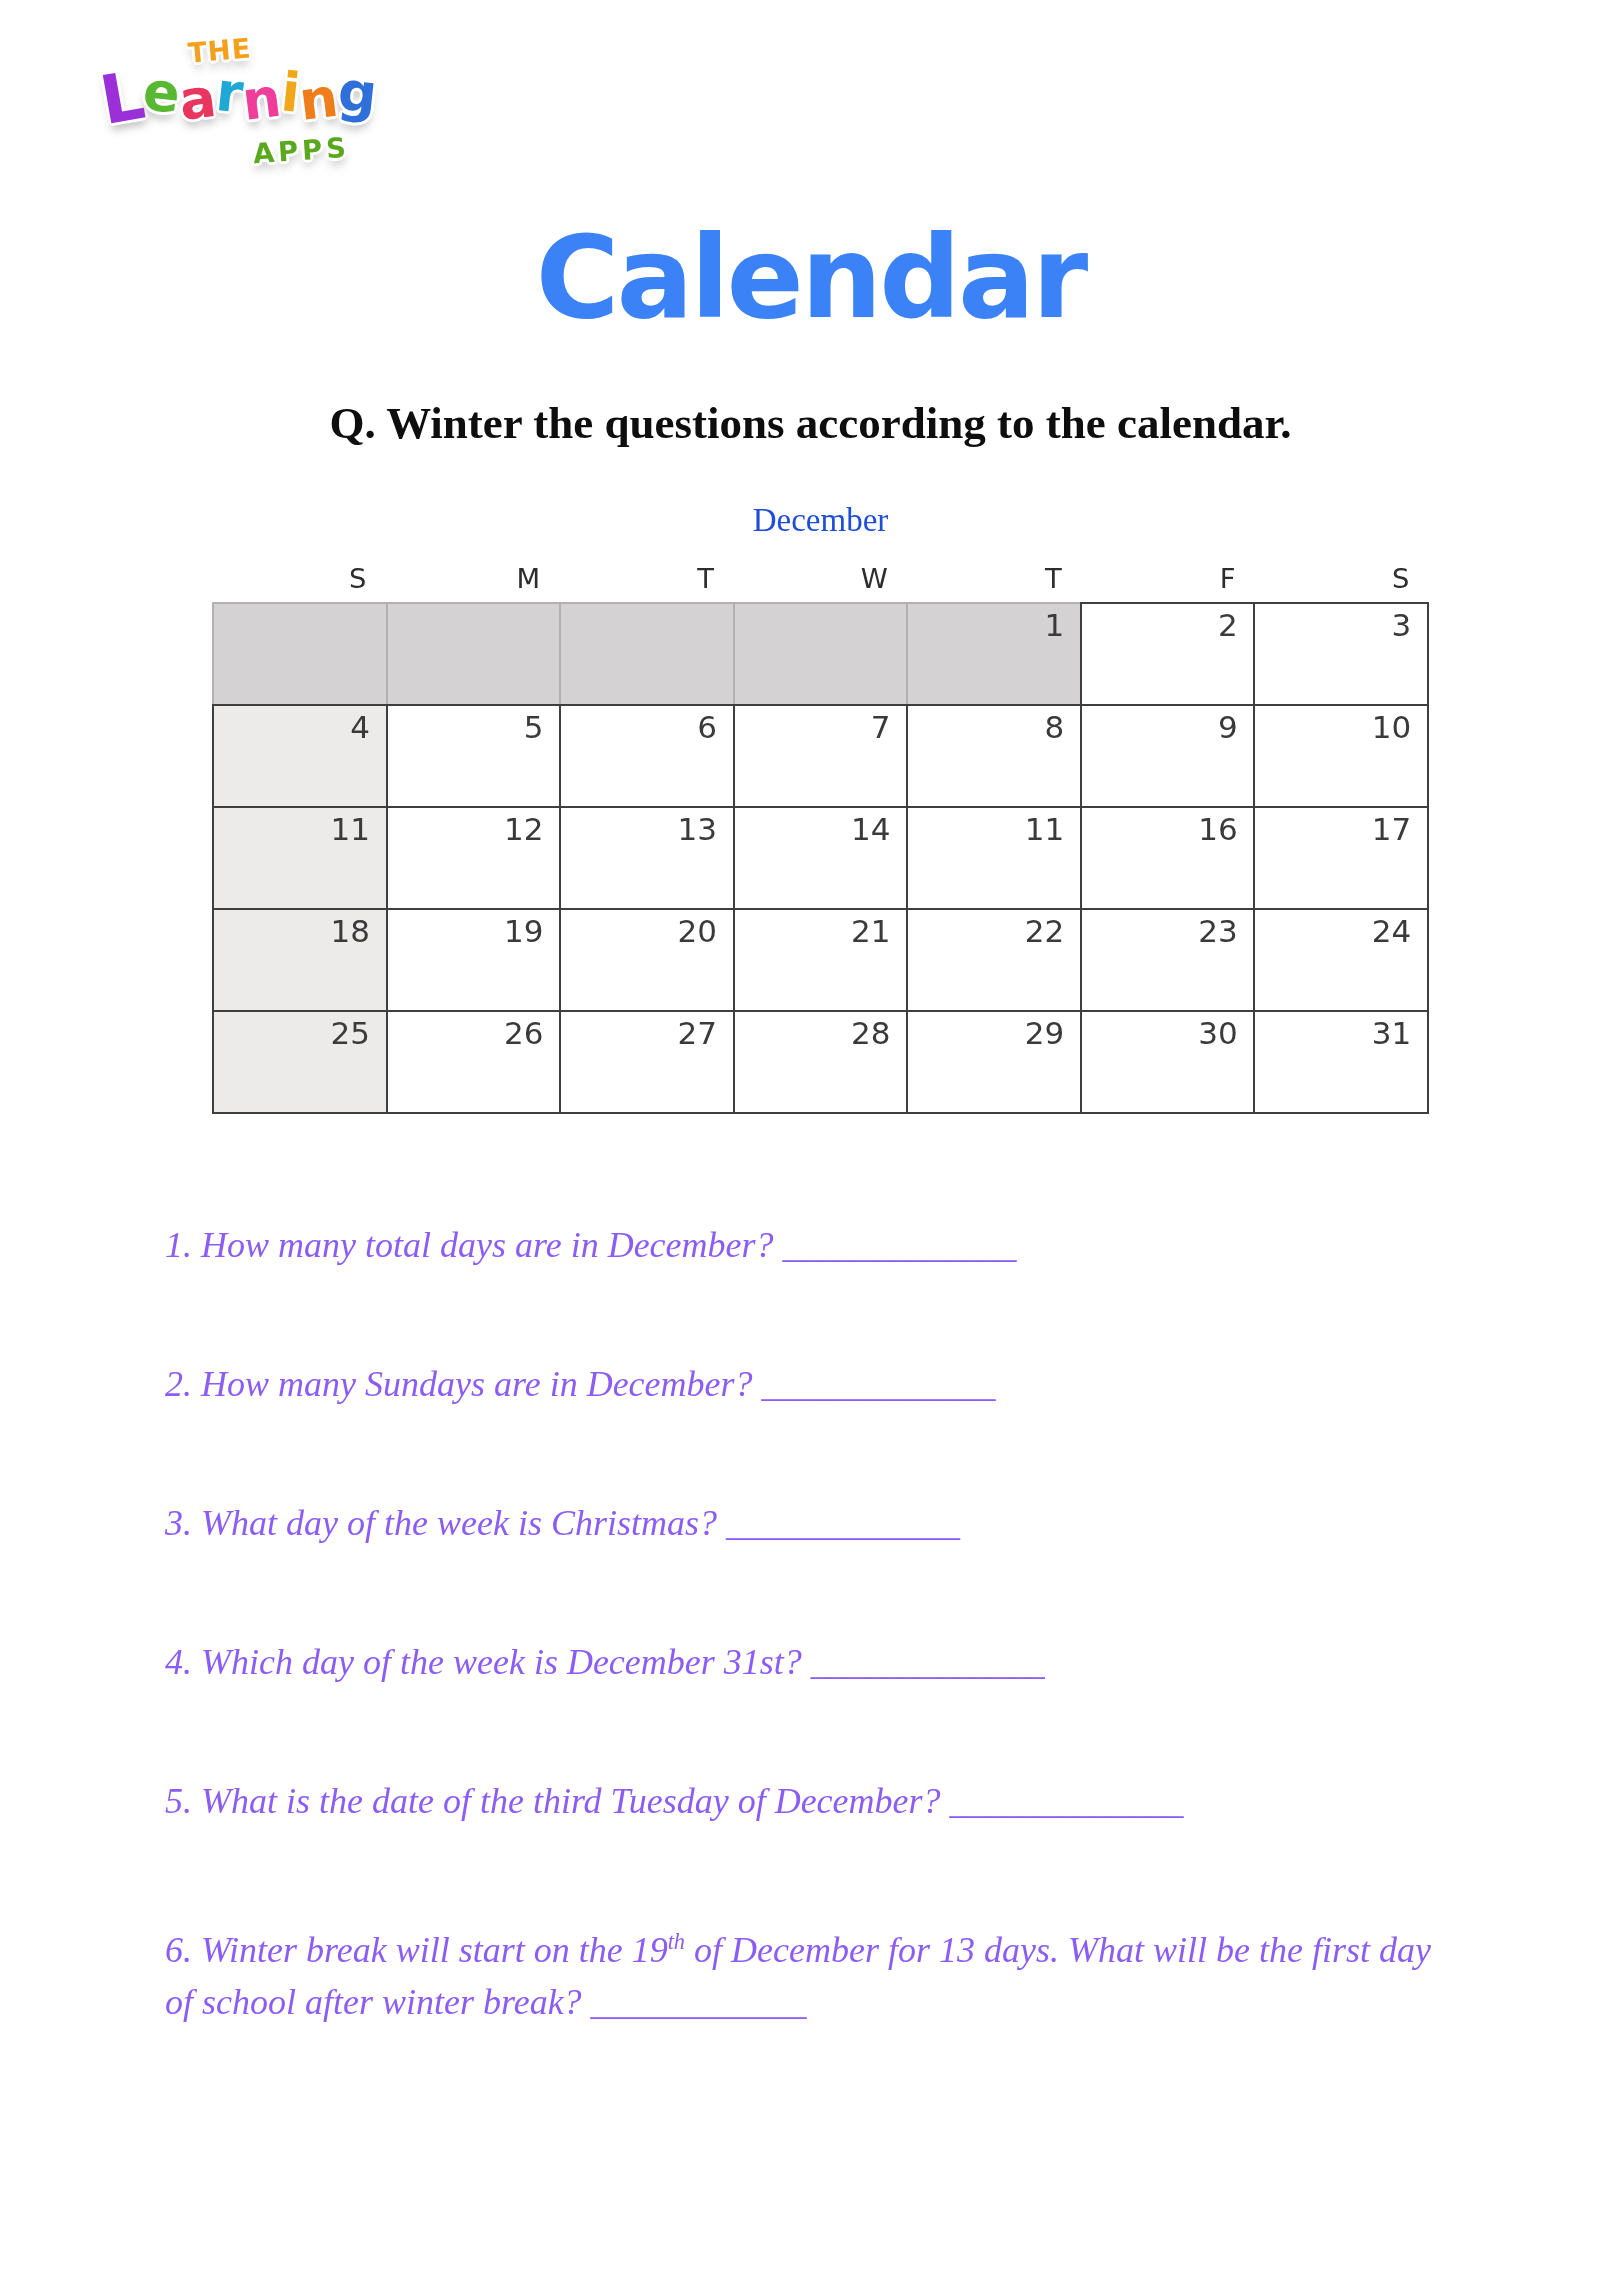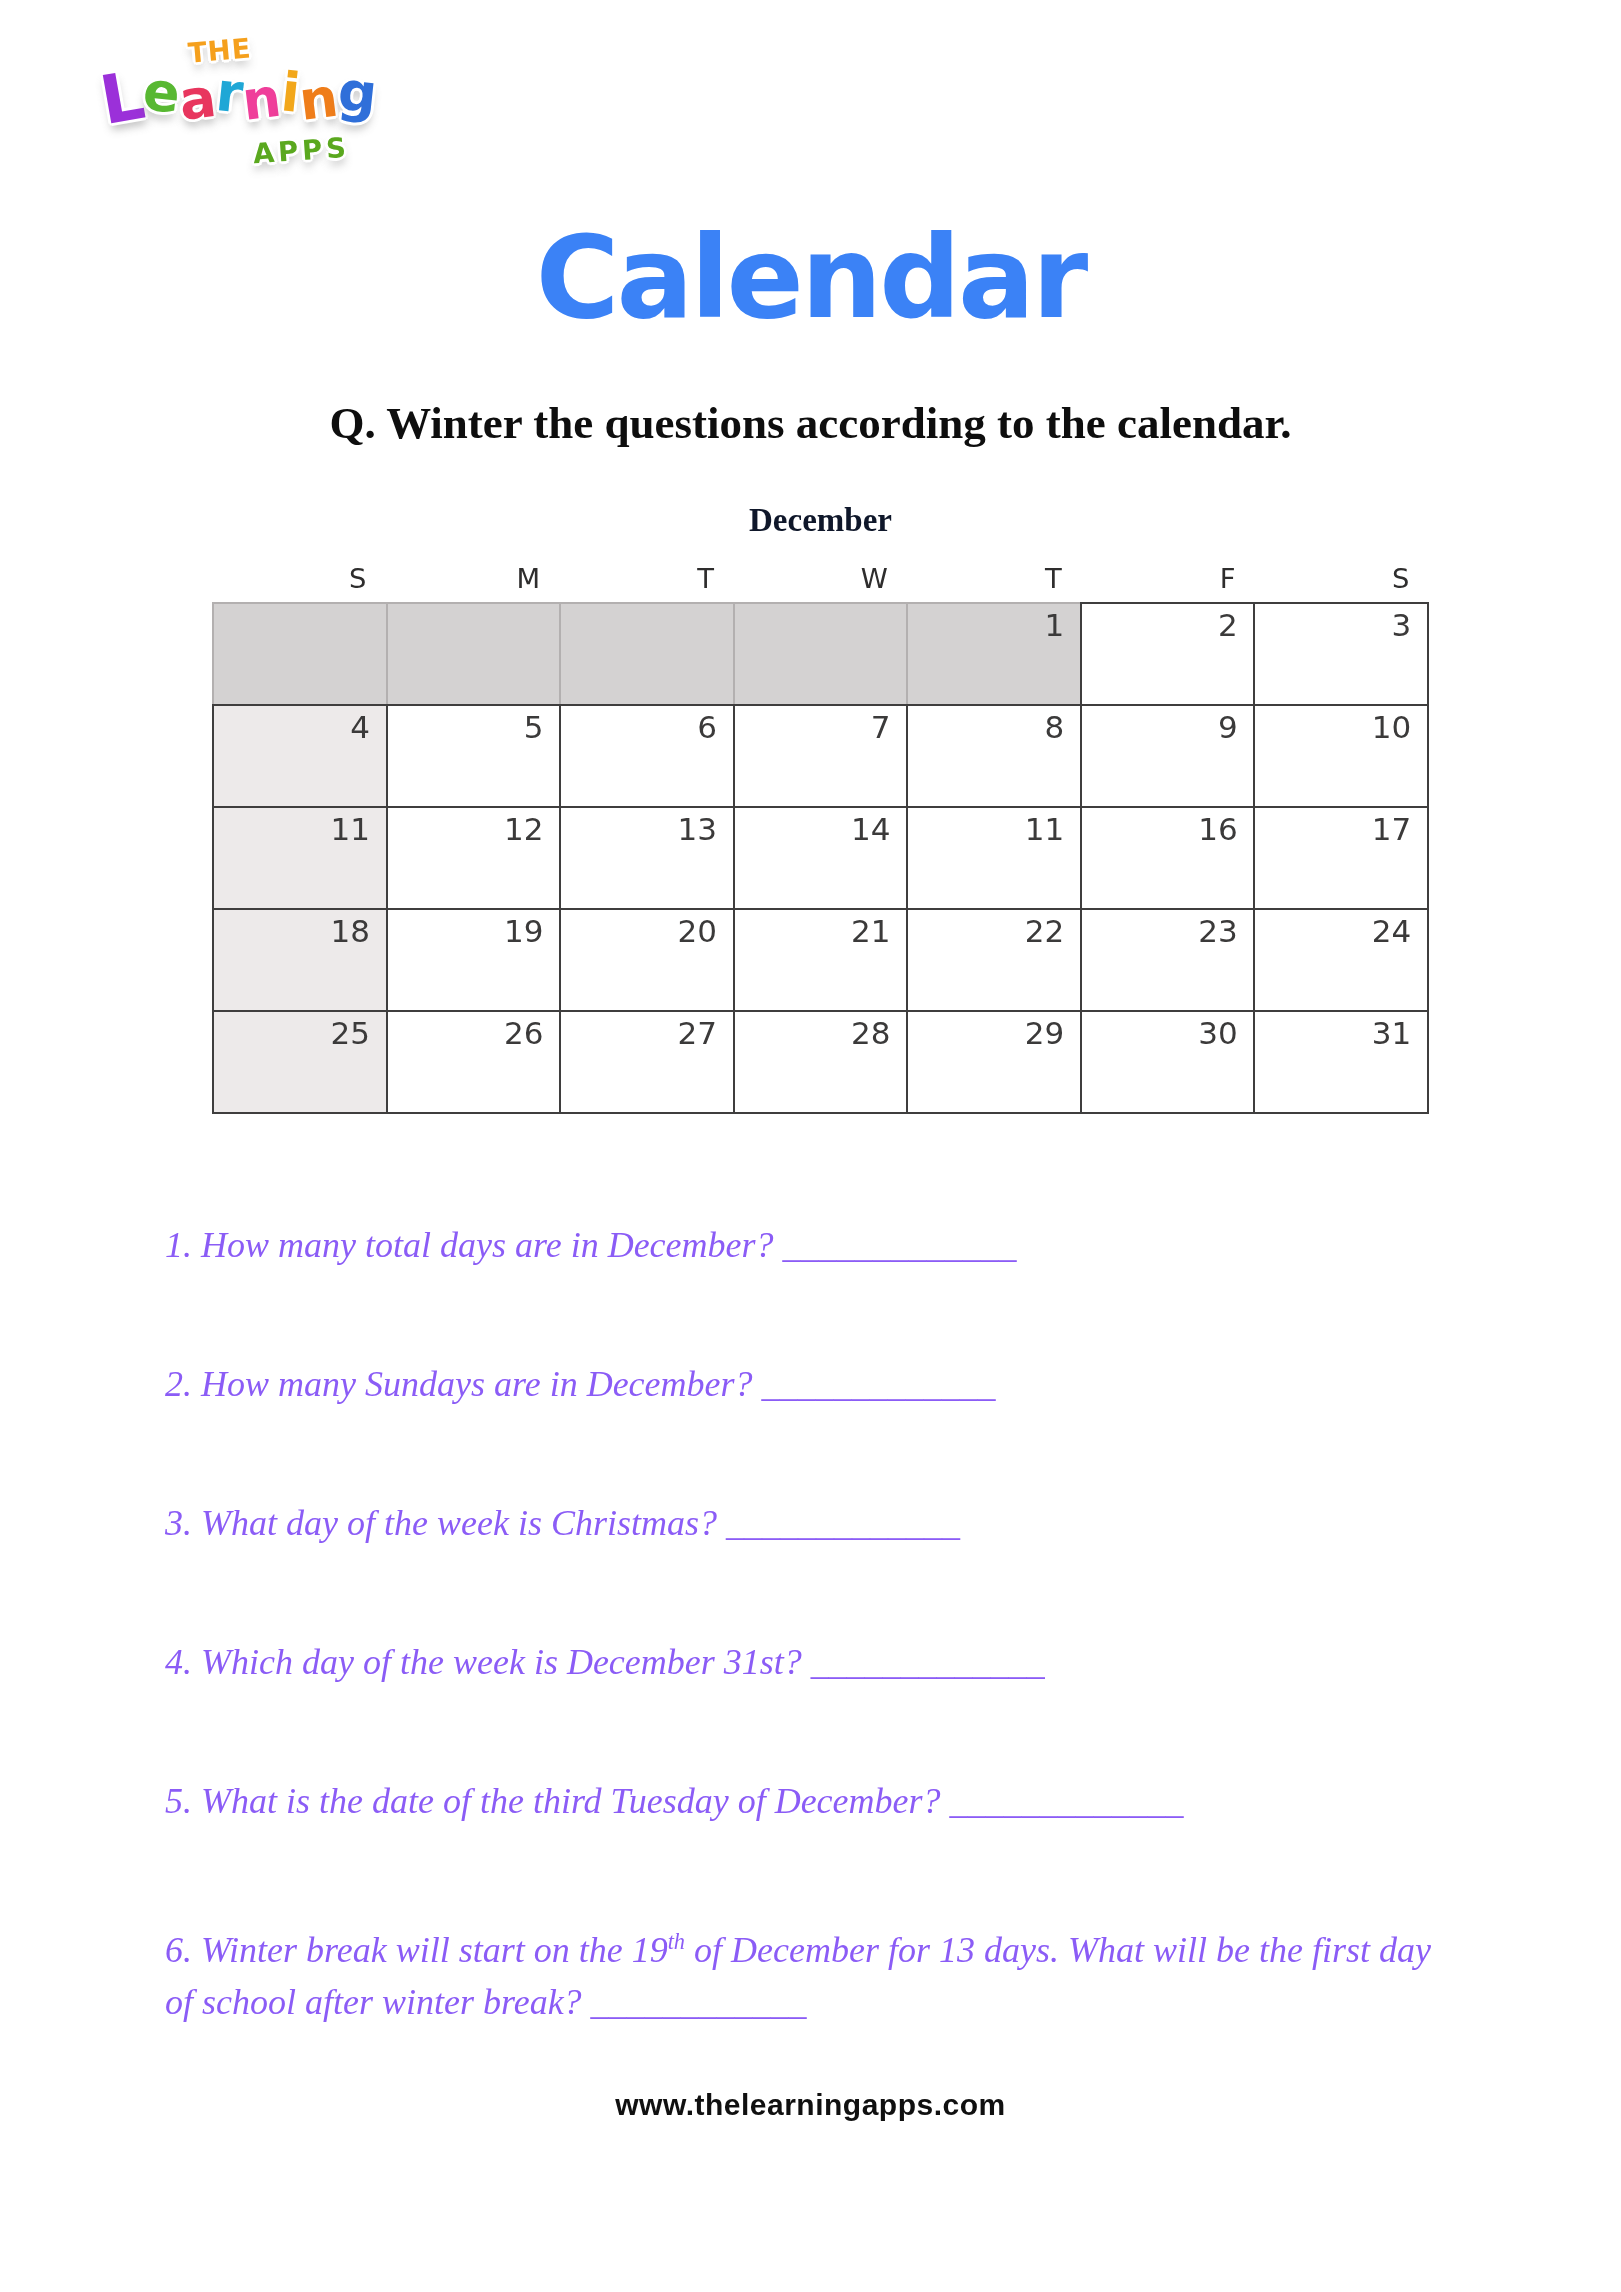--- a/index.html
+++ b/index.html
@@ -41,22 +41,22 @@
   }
   .heading {
     position:absolute; top:397px; left:0; width:100%;
     text-align:center;
     font-family:"Liberation Serif", serif; font-weight:bold;
     font-size:45px; color:#0e0e0e;
   }
   .month-title {
     position:absolute; top:502px; left:212px; width:1217px;
     text-align:center;
-    font-family:"Liberation Serif", serif; font-weight:bold;
-    font-size:33px; color:#0f172a;
+    font-family:"Liberation Serif", serif; font-weight:normal;
+    font-size:33px; color:#1d4ed8;
   }
 
   
   .day-headers {
     position:absolute; top:557px; left:212px; width:1217px; height:45px;
     display:flex;
     font-family:"DejaVu Sans", sans-serif; font-size:27.4px; color:#2e2d2d;
   }
   .day-h { flex:1; text-align:right; padding:5.9px 19.6px 0 0; }
 
@@ -181,16 +181,15 @@
 
   <div class="questions">
       <div class="question">1. How many total days are in December? _____________</div>
       <div class="question">2. How many Sundays are in December? _____________</div>
       <div class="question">3. What day of the week is Christmas? _____________</div>
       <div class="question">4. Which day of the week is December 31st? _____________</div>
       <div class="question">5. What is the date of the third Tuesday of December? _____________</div>
       <div class="question"><span>6. Winter break will start on the 19</span><sup>th</sup><span> of December for 13 days. What will be the first day of school after winter break? ____________</span></div>
     </div>
 
-  <div class="footer">www.thelearningapps.com</div>
 
 </div>
 
 
 </body></html>

